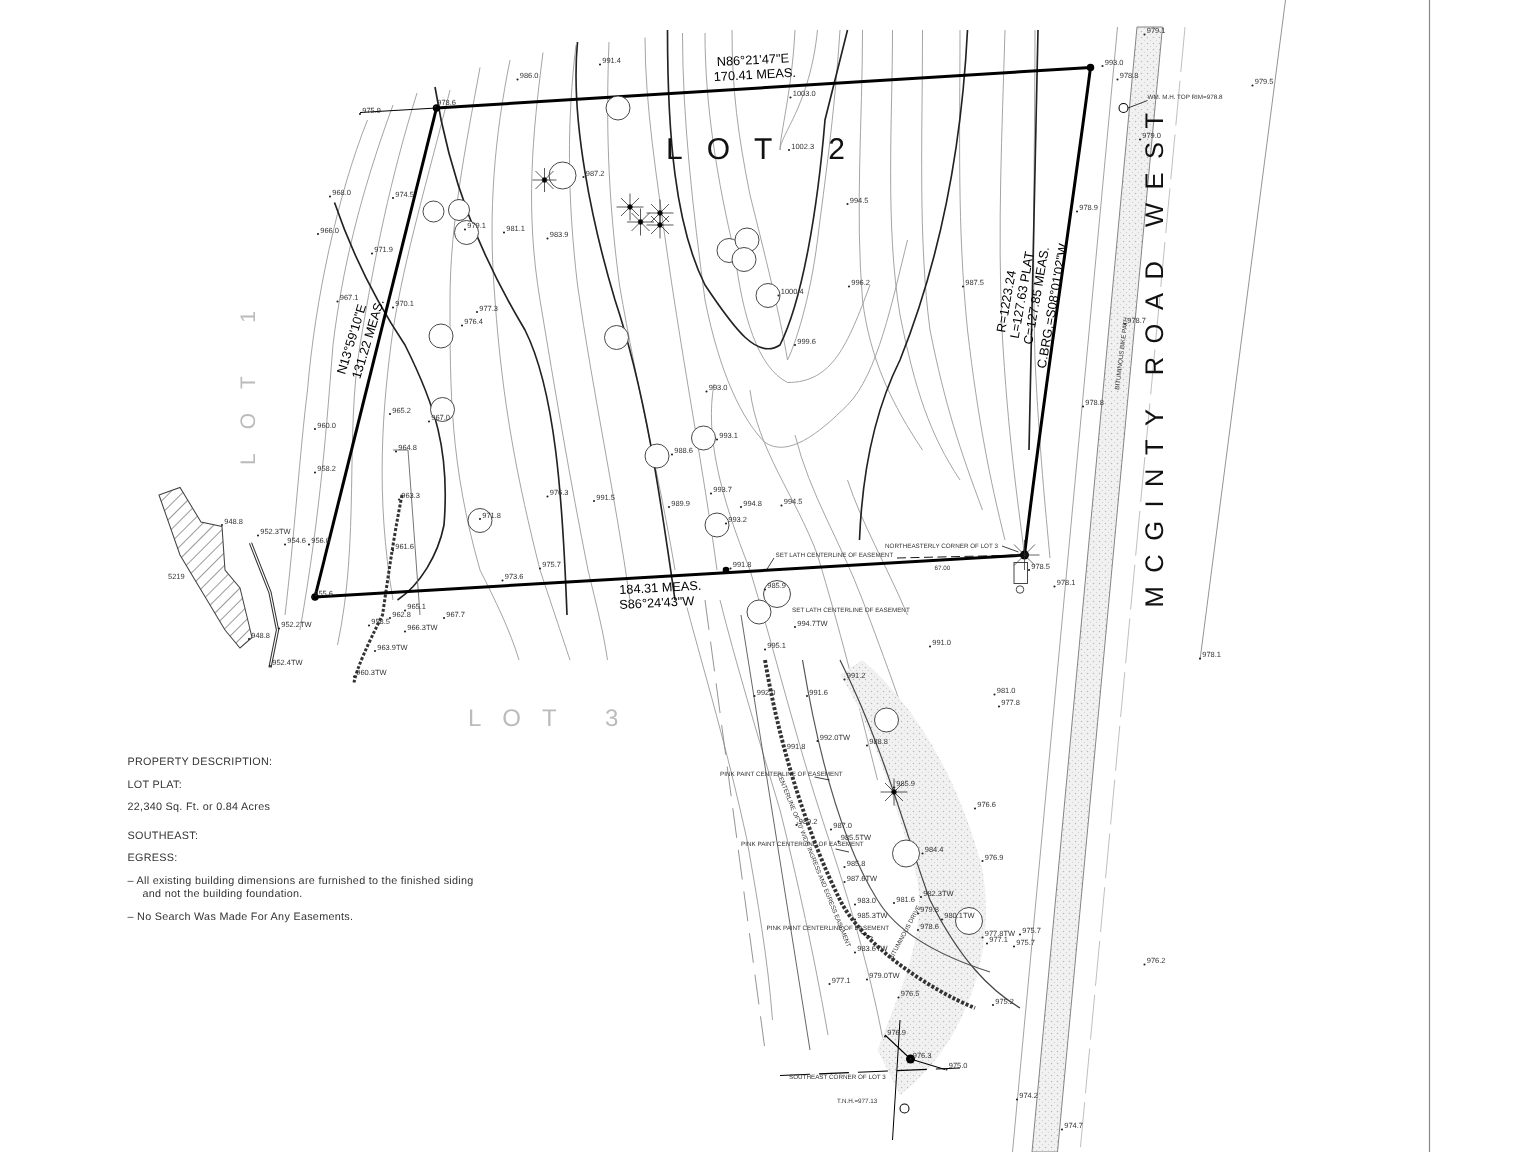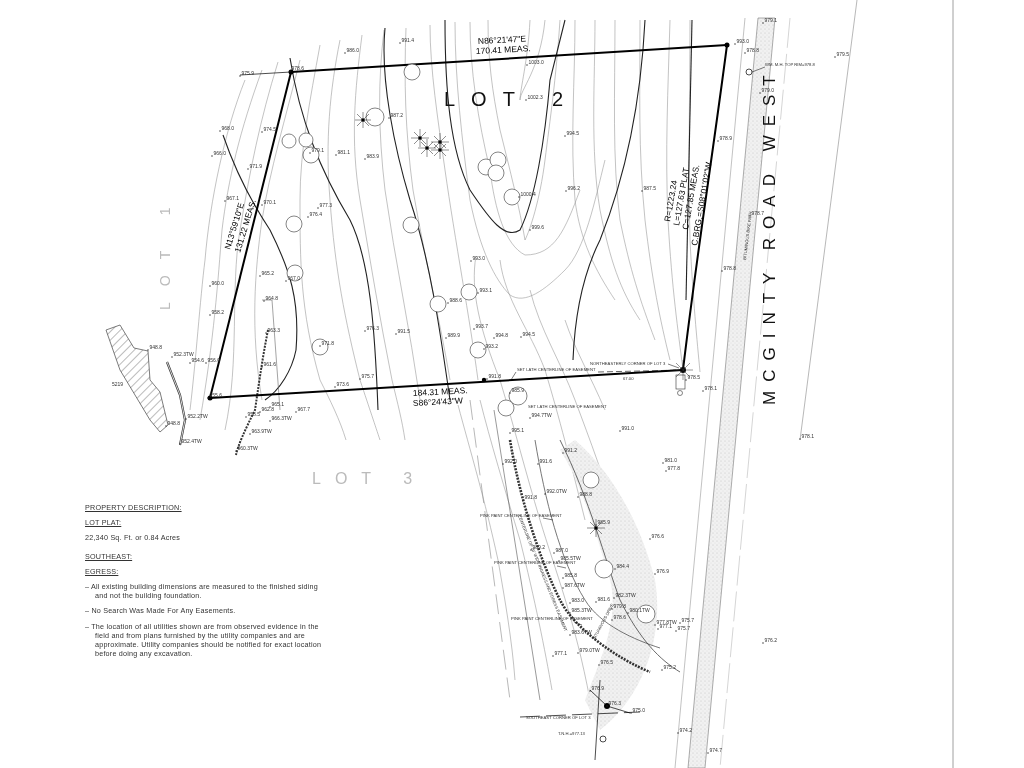--- a/index.html
+++ b/index.html
@@ -1,19 +1,19 @@
 <!DOCTYPE html>
 <html><head>
 <meta charset="utf-8">
 <style>
   html, body { margin:0; padding:0; background:#ffffff; }
   body { width:1024px; height:768px; overflow:hidden; position:relative; font-family:"Liberation Sans", sans-serif; color:#111; }
   #plan { position:absolute; left:0; top:0; width:1024px; height:768px; }
   .notes { position:absolute; left:85px; top:503px; width:240px; font-size:7.2px; line-height:9.2px; color:#333; letter-spacing:0.2px; }
-  .notes .hd { text-decoration:underline; margin-bottom:6px; }
+  .notes .hd { margin-bottom:6px; }
   .notes .blk { margin-bottom:9px; }
   .notes .item { padding-left:10px; text-indent:-10px; margin-bottom:6px; }
   .t { font-family:"Liberation Sans", sans-serif; }
   .sp { font-size:5px; fill:#333; }
   .tl { font-size:4.2px; fill:#333; }
 </style>
 </head>
 <body>
 
 <svg id="plan" viewBox="0 0 1024 768" xmlns="http://www.w3.org/2000/svg">
@@ -454,16 +454,15 @@
       <text x="621.5" y="430" class="t sp">991.0</text>
     </g>
 </svg>
 
 <div class="notes">
   <div class="hd">PROPERTY DESCRIPTION:</div>
   <div class="hd">LOT PLAT:</div>
   <div class="blk">22,340 Sq. Ft. or 0.84 Acres</div>
   <div class="hd">SOUTHEAST:</div>
   <div class="hd">EGRESS:</div>
-  <div class="item">– All existing building dimensions are measured to the finished siding and not the building foundation.</div>
+  <div class="item">– All existing building dimensions are furnished to the finished siding and not the building foundation.</div>
   <div class="item">– No Search Was Made For Any Easements.</div>
-  <div class="item">– The location of all utilities shown are from observed evidence in the field and from plans furnished by the utility companies and are approximate.  Utility companies should be notified for exact location before doing any excavation.</div>
 </div>
 
 </body></html>

